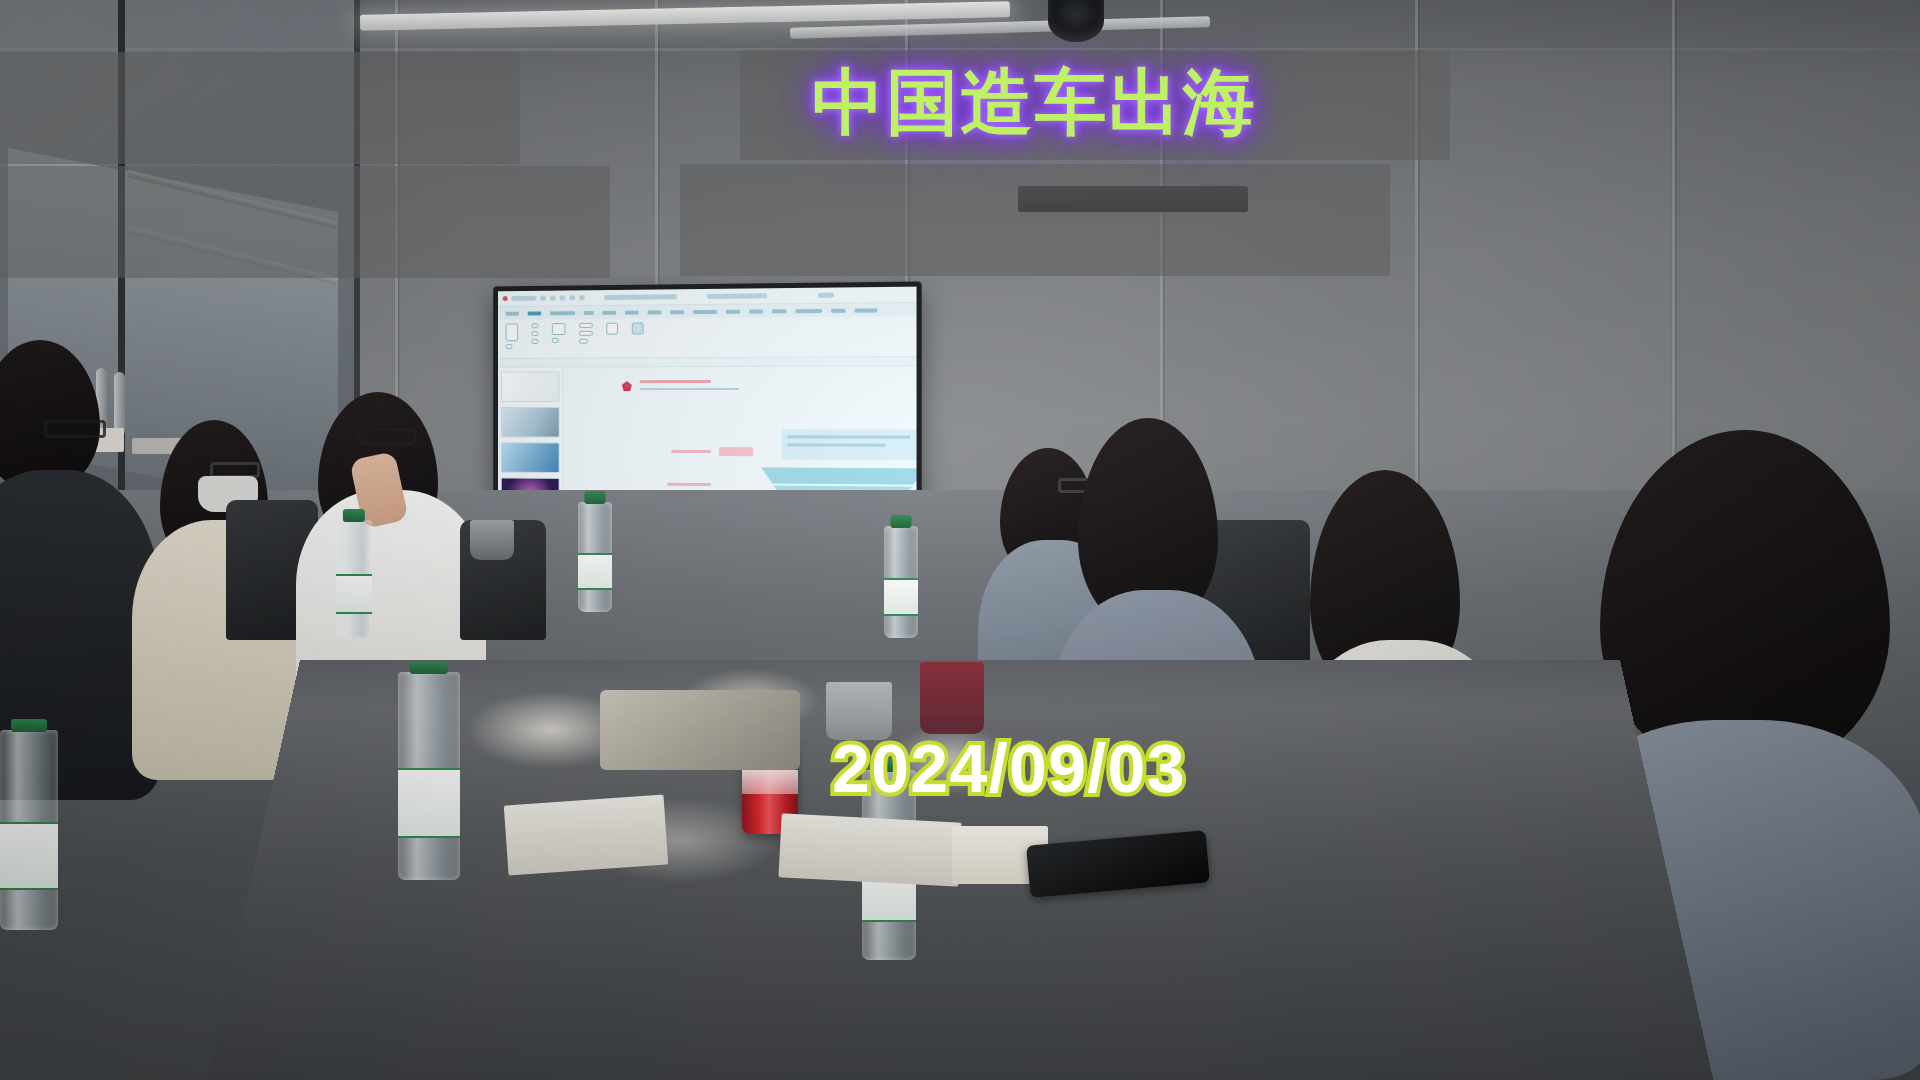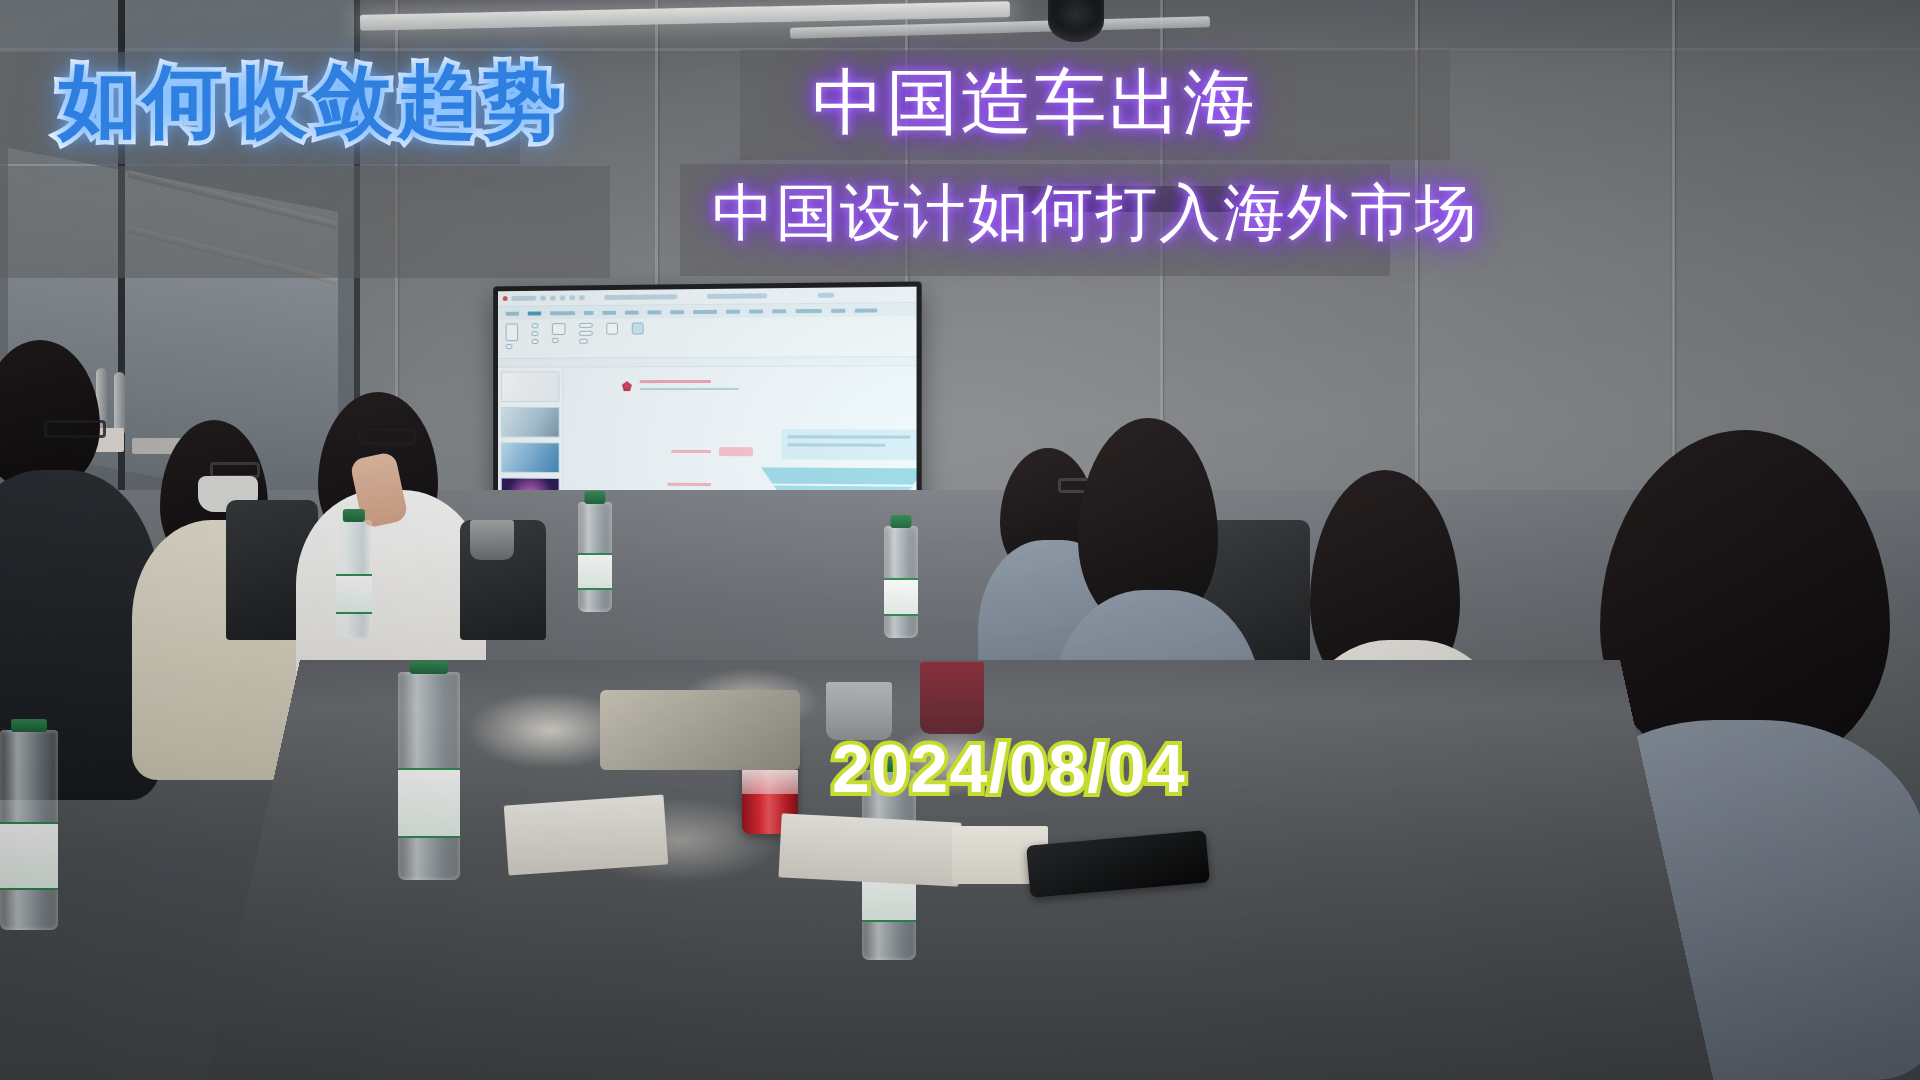--- a/index.html
+++ b/index.html
@@ -170,21 +170,21 @@
     color:#2f7fe0; font-weight:700; letter-spacing:.06em;
     -webkit-text-stroke:9px #ffffff;
     paint-order:stroke fill;
     text-shadow:
       0 0 14px rgba(120,190,255,.95),
       0 0 28px rgba(90,160,255,.8),
       0 0 44px rgba(60,130,240,.55);
   }
   
   .txt-violet{
-    color:#ffffff; font-weight:400; letter-spacing:.03em;
+    color:#bef264; font-weight:700; letter-spacing:.03em;
     text-shadow:
       0 0 8px #b07cff, 0 0 16px #8a3cff, 0 0 28px #7a22ff,
       0 0 46px rgba(122,34,255,.75);
   }
   
   .txt-gold{
     color:#ffffff; font-weight:700; letter-spacing:.01em;
     -webkit-text-stroke:11px #e8b93f;
     paint-order:stroke fill;
     text-shadow:0 4px 10px rgba(0,0,0,.3);
@@ -400,24 +400,22 @@
     <div class="paper" style="left:600px;top:690px;width:200px;height:80px;background:linear-gradient(140deg,#cfcabc,#8e8a80);border-radius:6px"></div>
 
     <div class="grade"></div>
   </div>
 
   <div class="band" style="left:0;top:52px;width:520px;height:112px;"></div>
   <div class="band" style="left:0;top:166px;width:610px;height:112px;"></div>
   <div class="band" style="left:740px;top:50px;width:710px;height:110px;"></div>
   <div class="band" style="left:680px;top:164px;width:710px;height:112px;"></div>
 
-  <div class="ovl txt-blue" style="left:58px;top:62px;font-size:80px;">如何收敛趋势</div>
 
 
   <div class="ovl txt-violet" style="left:812px;top:66px;font-size:72px;">中国造车出海</div>
 
-  <div class="ovl txt-violet" style="left:712px;top:182px;font-size:62px;">中国设计如何打入海外市场</div>
-
-
-
-  <div class="ovl txt-lime" style="left:832px;top:734px;font-size:68px;">2024/08/04</div>
+
+
+
+  <div class="ovl txt-lime" style="left:832px;top:734px;font-size:68px;">2024/09/03</div>
 
 </div>
 
 </body></html>

